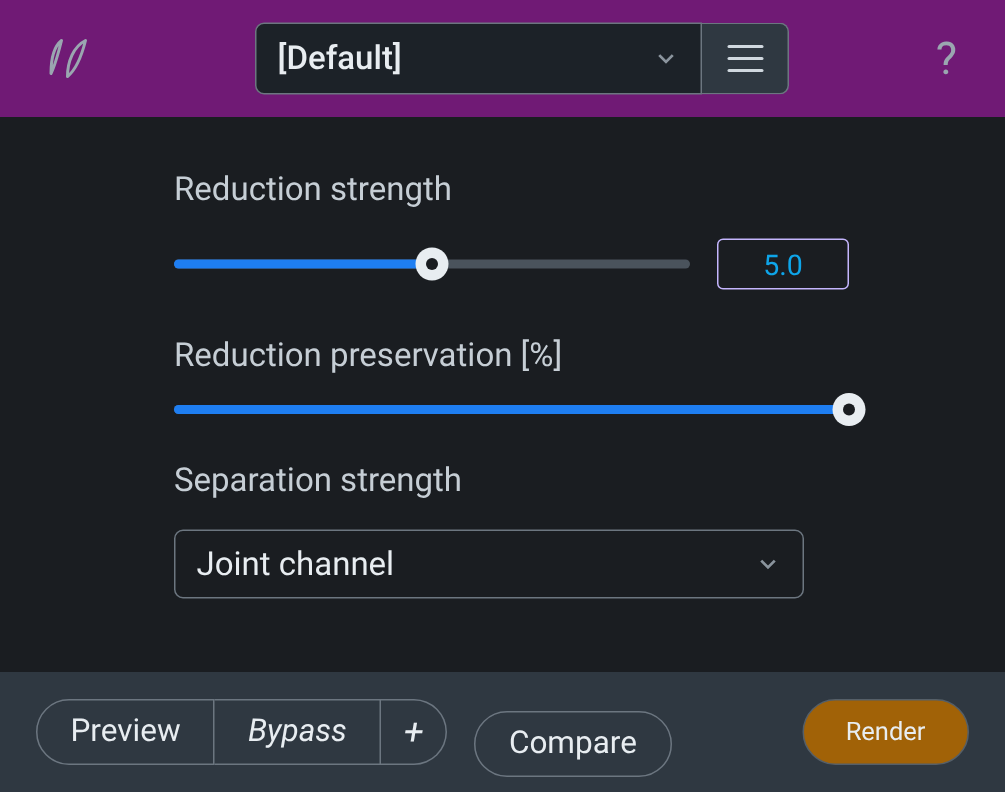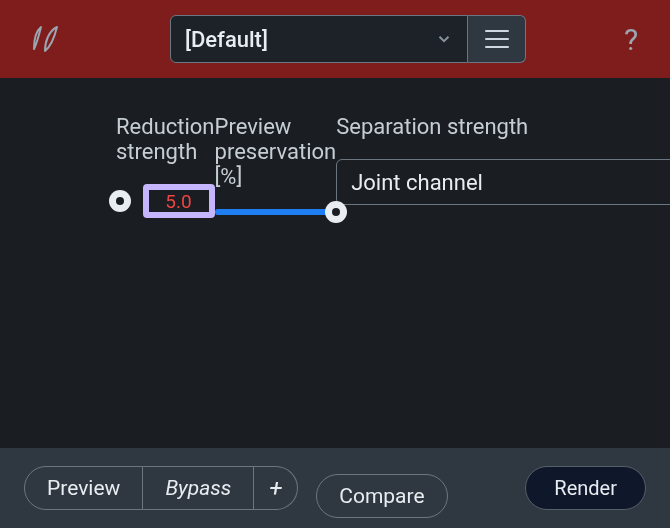--- a/index.html
+++ b/index.html
@@ -7,21 +7,21 @@
   body {
     font-family: -apple-system, BlinkMacSystemFont, "Segoe UI", Roboto, Arial, sans-serif;
     background: #1a1d20;
     color: #d8dde2;
     display: flex;
     flex-direction: column;
   }
   
   .topbar {
     height: 78px;
-    background: #7f1d1d;
+    background: #701a75;
     display: flex;
     align-items: center;
     padding: 0 24px 0 22px;
     gap: 18px;
   }
   .logo {
     width: 42px; height: 42px;
     display: flex; align-items: center; justify-content: center;
     color: #9aa6b0;
     flex-shrink: 0;
@@ -73,21 +73,21 @@
     cursor: pointer;
     width: 30px; text-align: center;
   }
 
   
   .main {
     flex: 1;
     background: #1a1d21;
     padding: 36px 0 0 116px;
     display: flex;
-    flex-direction: row;
+    flex-direction: column;
   }
   .control-block { margin-bottom: 32px; }
   .control-label {
     font-size: 22px;
     color: #c6ced5;
     margin-bottom: 20px;
   }
   .slider-row {
     display: flex;
     align-items: center;
@@ -117,34 +117,34 @@
     transform: translate(-50%, -50%);
     display: flex; align-items:center; justify-content:center;
   }
   .slider-handle::after {
     content: "";
     width: 8px; height: 8px;
     border-radius: 50%;
     background: #1a1d21;
   }
   .value-field {
-    width: 72px;
+    width: 88px;
     height: 34px;
-    border: 6px solid #c4b5fd;
+    border: 1px solid #c4b5fd;
     border-radius: 4px;
     background: transparent;
-    color: #ef4444;
+    color: #0ea5e9;
     font-size: 19px;
     text-align: center;
     display: flex;
     align-items: center;
     justify-content: center;
   }
   .dropdown {
-    width: 388px;
+    width: 420px;
     height: 46px;
     border: 1px solid #6c7680;
     border-radius: 6px;
     background: transparent;
     display: flex;
     align-items: center;
     padding: 0 14px;
     color: #e8edf1;
     font-size: 22px;
     cursor: pointer;
@@ -179,25 +179,25 @@
   .btn-group .btn:first-child { border-radius: 22px 0 0 22px; }
   .btn-group .btn:not(:first-child) { border-left: none; font-style: italic; }
   .btn-group .btn:last-child { border-radius: 0 22px 22px 0; }
   .btn-plus { width: 44px; padding: 0; font-size: 24px; }
   .btn-pill {
     border-radius: 22px;
     margin-top: 15px;
   }
   .spacer-flex { flex: 1; }
   .btn-primary {
-    background: #0f172a;
+    background: #a16207;
     border-color: #555f68;
     border-radius: 22px;
     padding: 16px 28px;
-    font-size: 20px;
+    font-size: 17px;
   }
   .chev svg { display:block; }
 </style>
 </head>
 <body>
 
 <div class="topbar">
   <div class="logo">
     <svg width="40" height="40" viewBox="0 0 40 40" fill="none" stroke="currentColor" stroke-width="2" stroke-linecap="round" stroke-linejoin="round">
       <path d="M11 30 C11 20 13 12 18 8 C16 16 14 24 11 30 Z"></path>
@@ -235,21 +235,21 @@
     <div class="slider-row">
       <div class="slider-track">
         <div class="slider-fill" id="reduction-fill" style="width: 50%;"></div>
         <div class="slider-handle" id="reduction-handle" style="left: 50%;"></div>
       </div>
       <div class="value-field">5.0</div>
     </div>
   </div>
 
   <div class="control-block">
-    <div class="control-label">Preview preservation [%]</div>
+    <div class="control-label">Reduction preservation [%]</div>
     <div class="slider-row">
       <div class="slider-track">
         <div class="slider-fill" id="ambience-fill" style="width: 100%;"></div>
         <div class="slider-handle" id="ambience-handle" style="left: 100%;"></div>
       </div>
     </div>
   </div>
 
   <div class="control-block">
     <div class="control-label">Separation strength</div>

